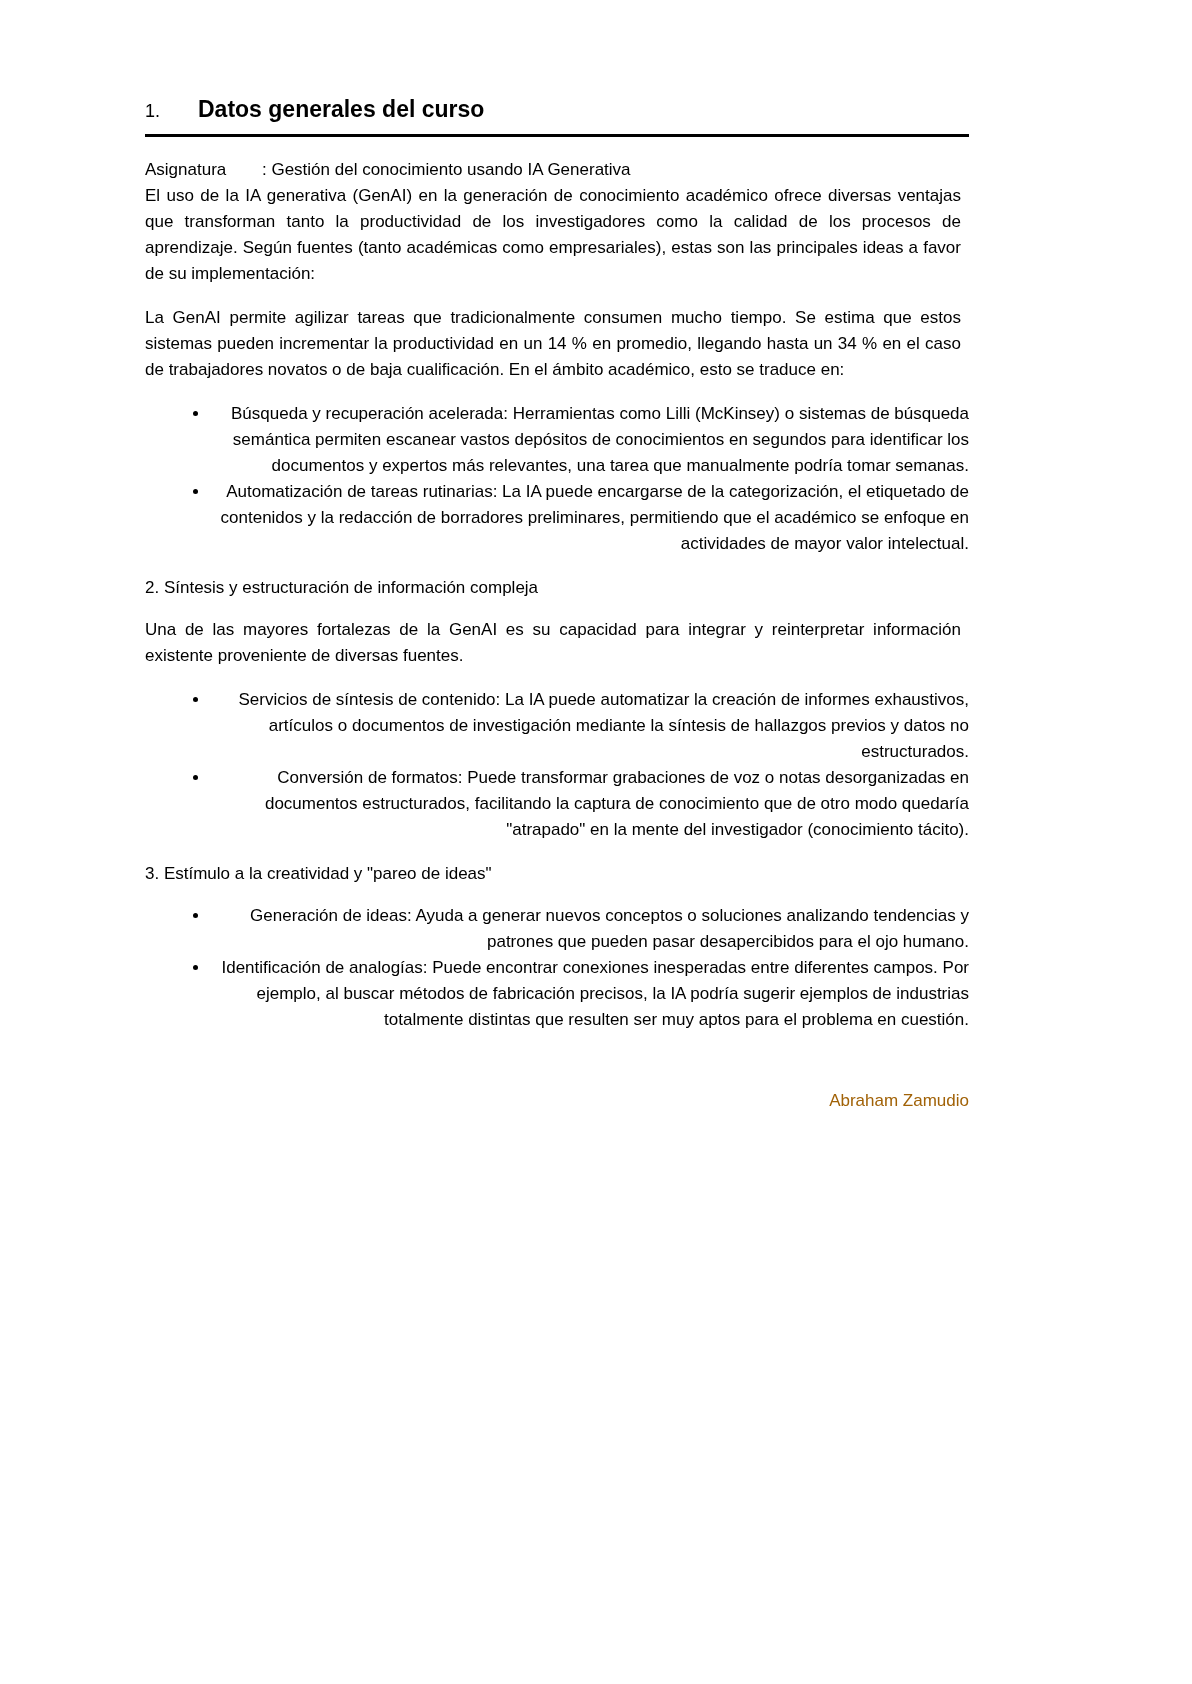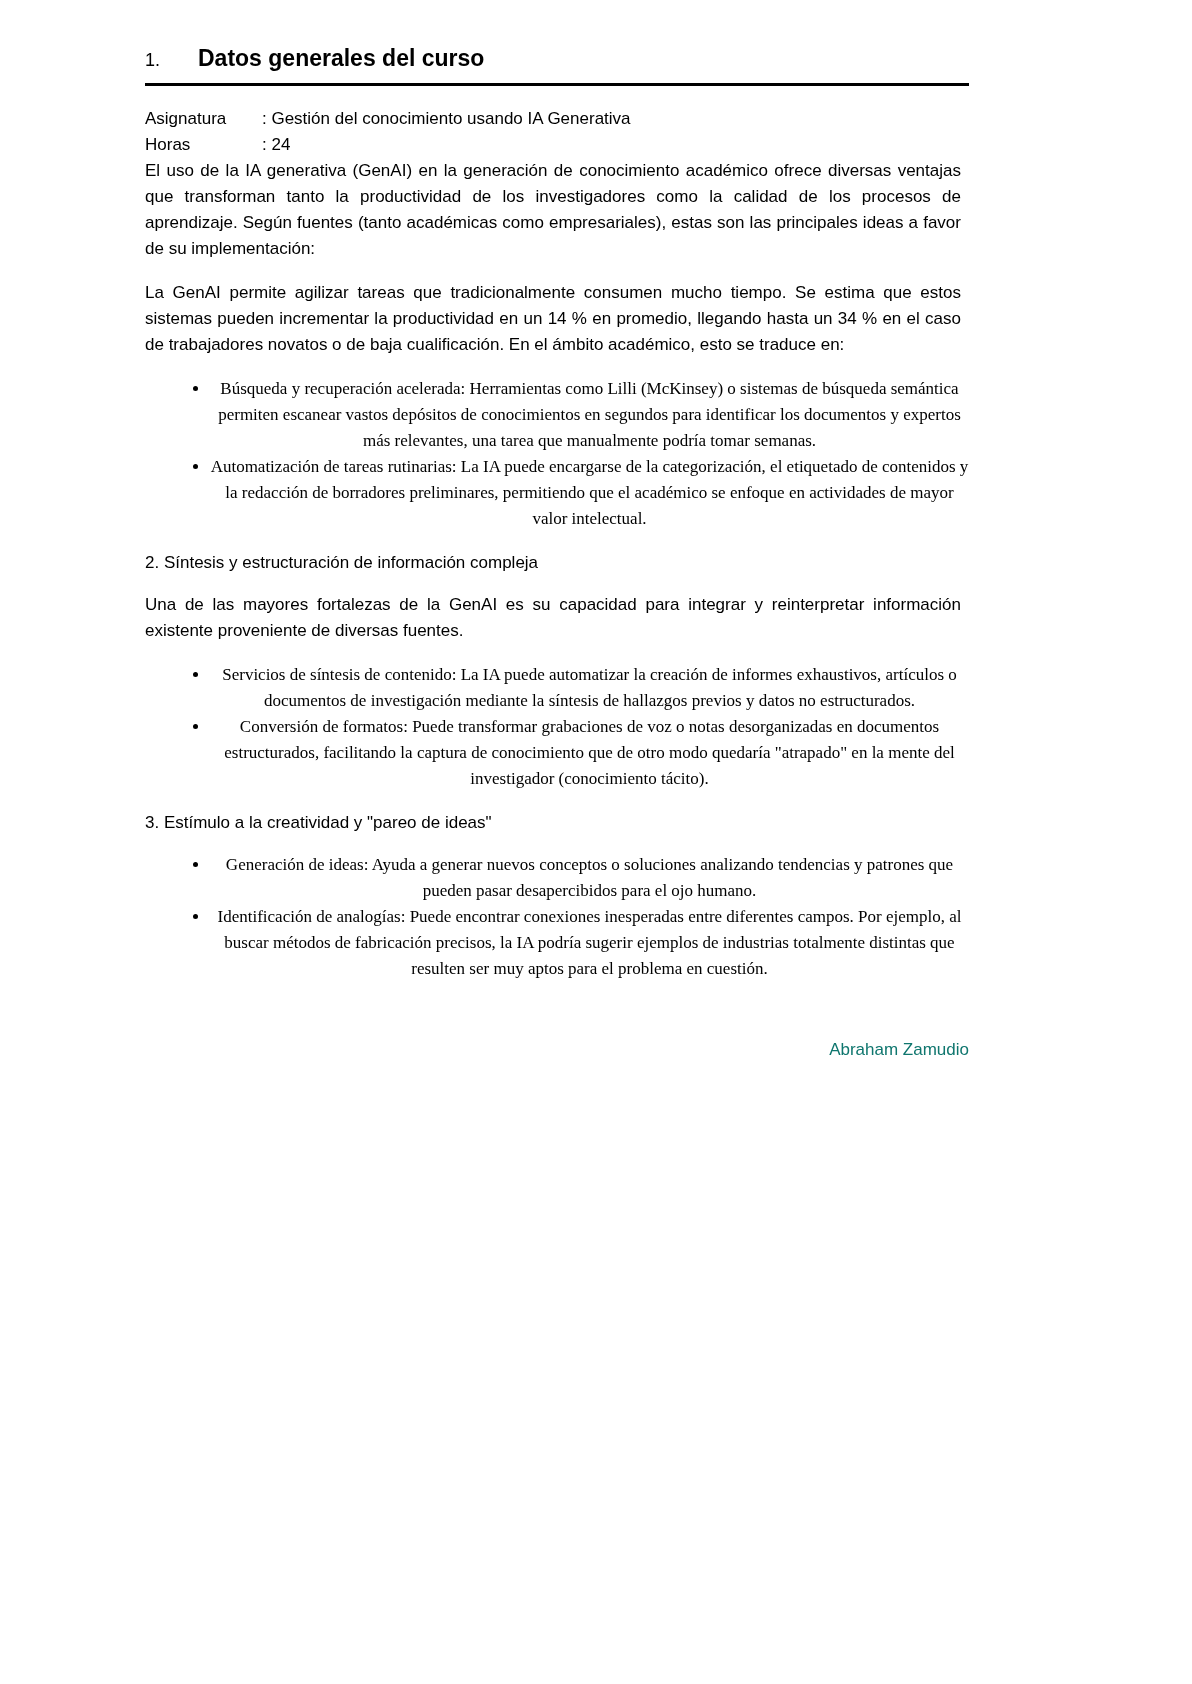--- a/index.html
+++ b/index.html
@@ -10,21 +10,21 @@
   }
   body {
     width: 1192px;
     height: 1684px;
     overflow: hidden;
     position: relative;
   }
   .content {
     width: 824px;
     margin-left: 145px;
-    padding-top: 44px;
+    padding-top: 95px;
     font-size: 17px;
     line-height: 26px;
   }
   .section-heading {
     border-bottom: 3px solid #000000;
     padding-bottom: 8px;
     line-height: 28px;
     white-space: nowrap;
   }
   .sec-num {
@@ -44,44 +44,41 @@
   .heading-2 { margin-top: 26px; }
   .intro { margin-top: 44px; }
   .para { margin: 0 8px 18px 0; }
   .justify { text-align: justify; }
   .point-heading { margin: 0 0 16px 0; }
   ul.bullets {
     margin: 0 0 18px 0;
     padding-left: 65px;
     list-style: disc outside;
   }
-  ul.bullets li { text-align: center; font-family: Liberation Serif, serif; }
+  ul.bullets li { text-align: right; }
   .footer {
     margin-top: 55px;
     text-align: right;
-    color: #0f766e;
+    color: #a16207;
     font-size: 17px;
     line-height: 26px;
   }
 </style>
 </head>
 <body>
 
 <div class="content">
 
   <div class="section-heading">
     <span class="sec-num">1.</span><span class="sec-title">Datos generales del curso</span>
   </div>
 
   <div class="kv-block">
     <div class="kv-row">
       <span class="kv-label">Asignatura</span><span class="kv-value">: Gestión del conocimiento usando IA Generativa</span>
-    </div>
-    <div class="kv-row">
-      <span class="kv-label">Horas</span><span class="kv-value">: 24</span>
     </div>
   </div>
 
 
   <p class="para justify intro">El uso de la IA generativa (GenAI) en la generación de conocimiento académico ofrece diversas ventajas que transforman tanto la productividad de los investigadores como la calidad de los procesos de aprendizaje. Según fuentes (tanto académicas como empresariales), estas son las principales ideas a favor de su implementación:</p>
 
   <p class="para justify">La GenAI permite agilizar tareas que tradicionalmente consumen mucho tiempo. Se estima que estos sistemas pueden incrementar la productividad en un 14 % en promedio, llegando hasta un 34 % en el caso de trabajadores novatos o de baja cualificación. En el ámbito académico, esto se traduce en:</p>
   <ul class="bullets">
     <li>Búsqueda y recuperación acelerada: Herramientas como Lilli (McKinsey) o sistemas de búsqueda semántica permiten escanear vastos depósitos de conocimientos en segundos para identificar los documentos y expertos más relevantes, una tarea que manualmente podría tomar semanas.</li>
     <li>Automatización de tareas rutinarias: La IA puede encargarse de la categorización, el etiquetado de contenidos y la redacción de borradores preliminares, permitiendo que el académico se enfoque en actividades de mayor valor intelectual.</li>

